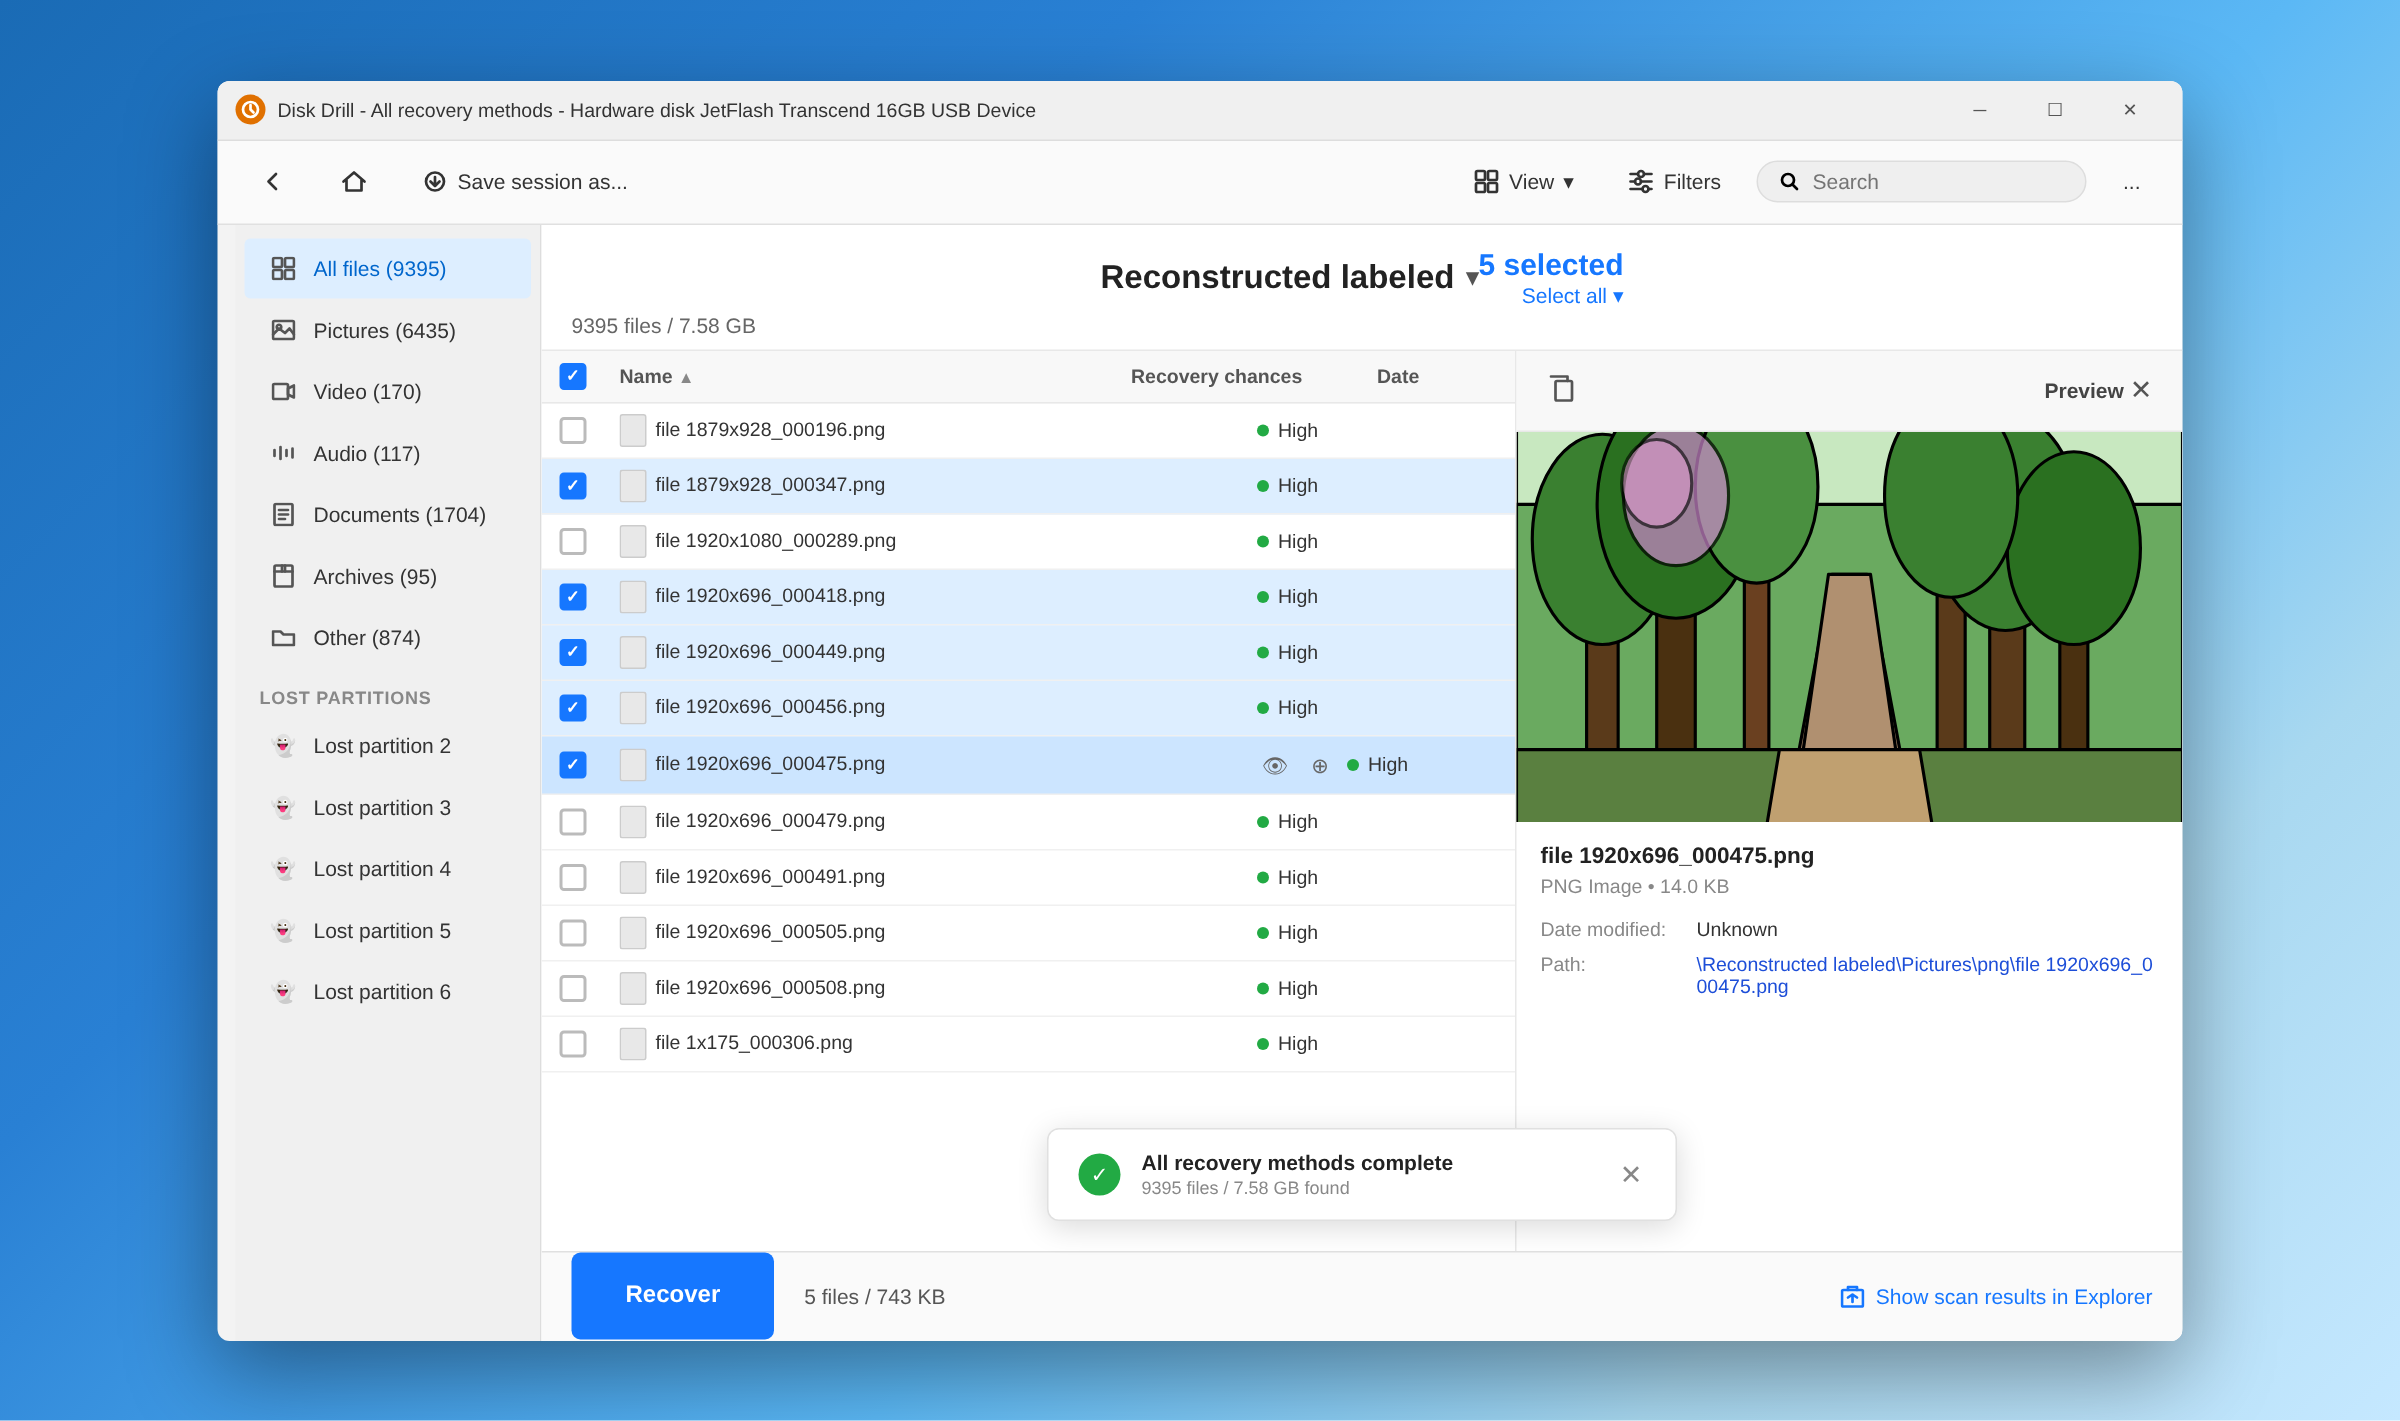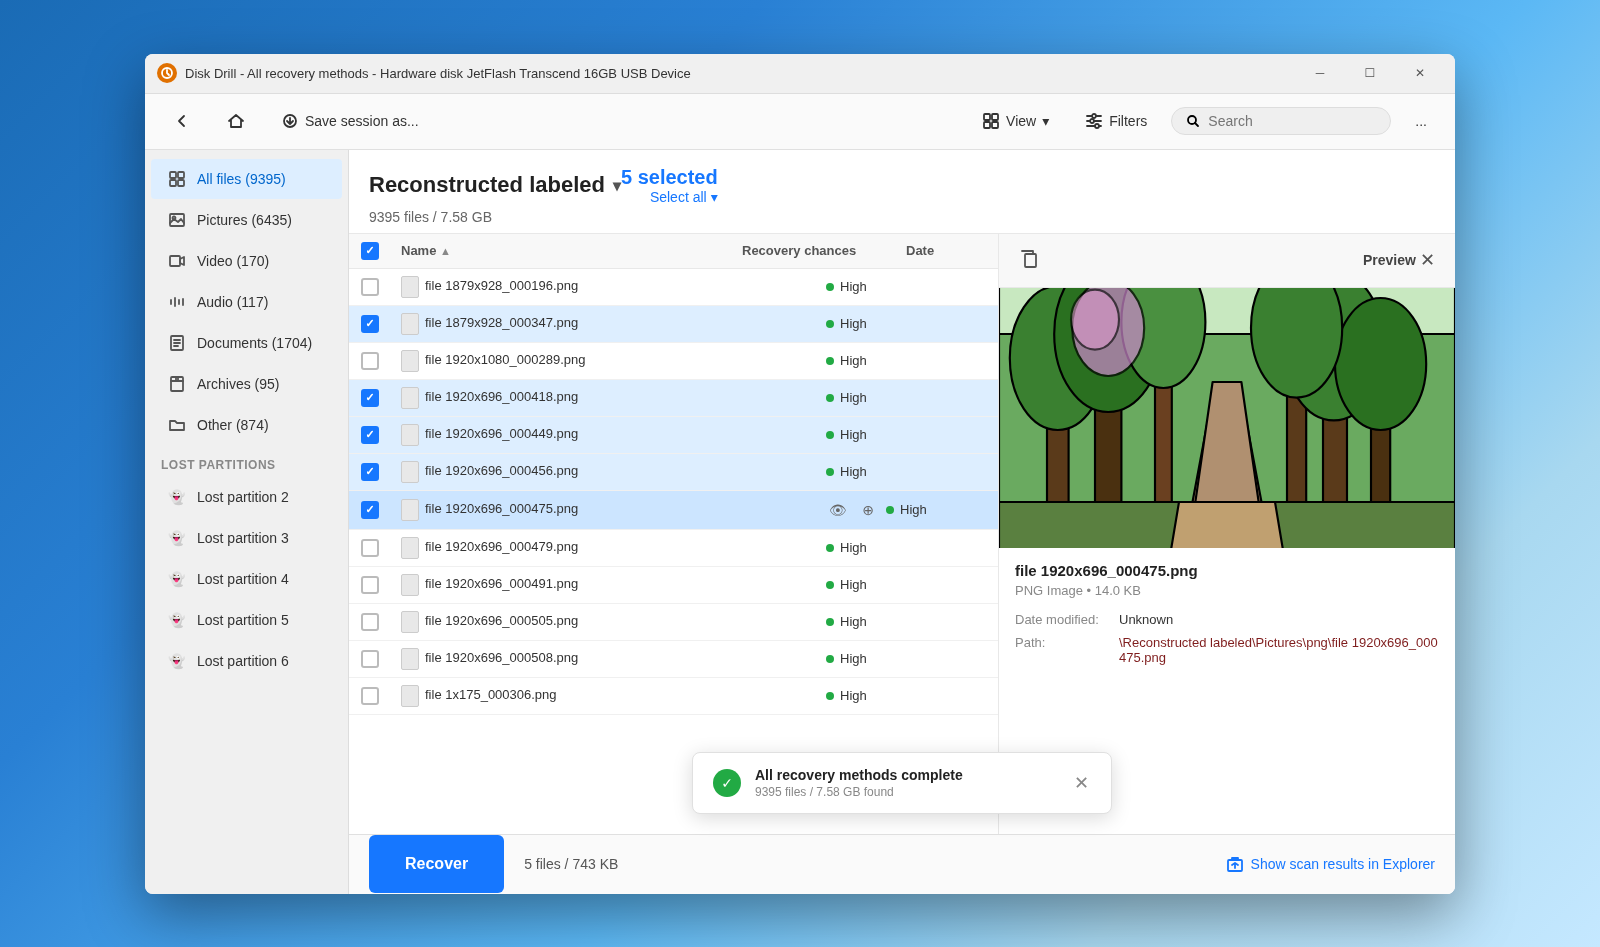--- a/index.html
+++ b/index.html
@@ -123,20 +123,21 @@
     }
 
     
     .sidebar {
       width: 204px;
       background: #f0f0f0;
       border-right: 1px solid #ddd;
       overflow-y: auto;
       flex-shrink: 0;
       padding: 8px 0;
+      margin-left: 12px;
     }
     .sidebar-item {
       display: flex;
       align-items: center;
       gap: 10px;
       padding: 10px 16px;
       cursor: pointer;
       font-size: 14px;
       color: #333;
       border-radius: 4px;
@@ -172,21 +173,21 @@
 
     
     .panel-header {
       padding: 16px 20px 8px;
       border-bottom: 1px solid #e8e8e8;
       flex-shrink: 0;
     }
     .panel-title-row {
       display: flex;
       align-items: center;
-      justify-content: flex-start;
+      justify-content: center;
     }
     .panel-title {
       font-size: 22px;
       font-weight: 700;
       color: #222;
       display: flex;
       align-items: center;
       gap: 8px;
     }
     .panel-title .dropdown-icon {
@@ -368,21 +369,21 @@
       margin-bottom: 14px;
     }
     .preview-meta-row {
       display: flex;
       gap: 4px;
       margin-bottom: 8px;
       font-size: 13px;
     }
     .preview-meta-label { color: #888; width: 100px; flex-shrink: 0; }
     .preview-meta-value { color: #333; }
-    .preview-meta-path { color: #7f1d1d; word-break: break-all; }
+    .preview-meta-path { color: #1d4ed8; word-break: break-all; }
 
     
     .bottom-bar {
       height: 60px;
       background: #fafafa;
       border-top: 1px solid #e0e0e0;
       display: flex;
       align-items: center;
       padding: 0 20px;
       gap: 20px;

